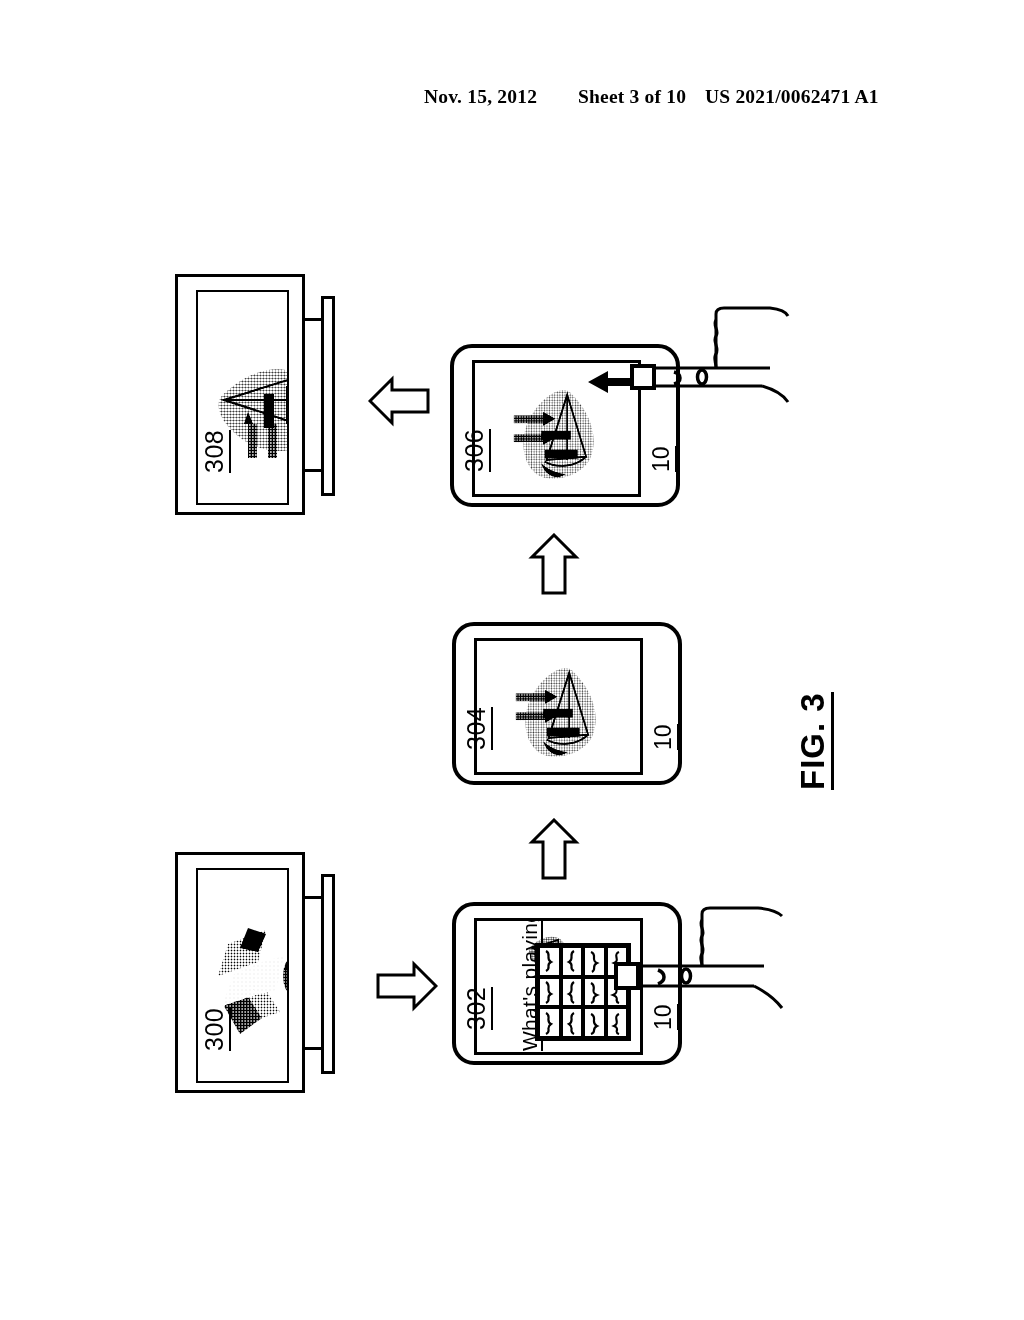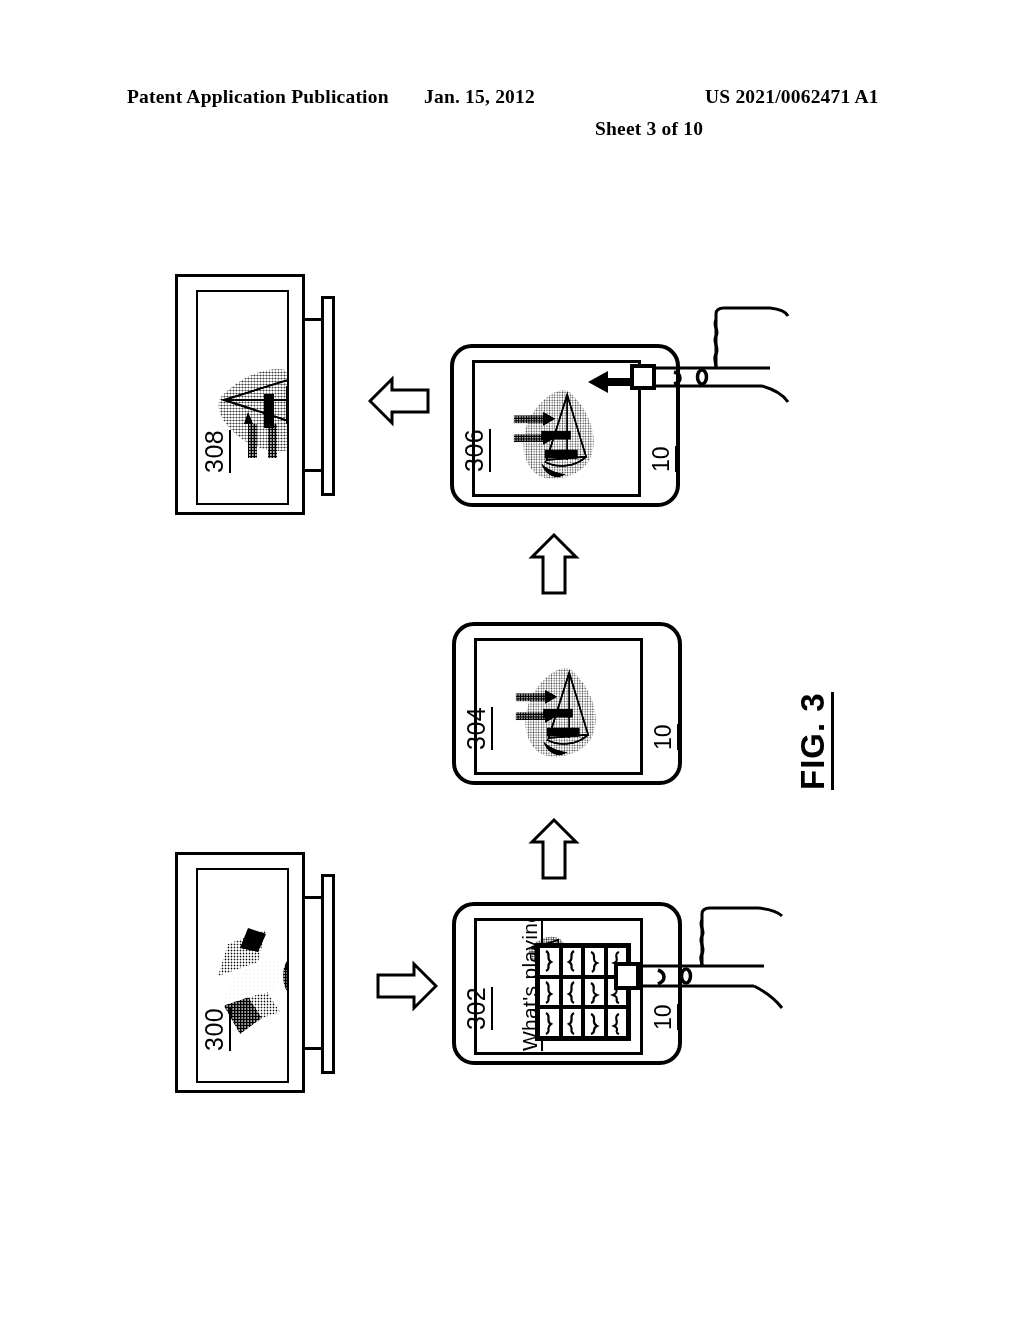--- a/index.html
+++ b/index.html
@@ -24,21 +24,21 @@
     width: 1024px;
     height: 28px;
     font-family: "Liberation Serif", serif;
     font-weight: bold;
     font-size: 19.5px;
     letter-spacing: 0.2px;
     white-space: nowrap;
   }
   #patent-header .hdr-pub   { position: absolute; left: 127px; top: 0; }
   #patent-header .hdr-date  { position: absolute; left: 424px; top: 0; }
-  #patent-header .hdr-sheet { position: absolute; left: 595px; top: 0; margin-top: 32px; }
+  #patent-header .hdr-sheet { position: absolute; left: 578px; top: 0; }
   #patent-header .hdr-num   { position: absolute; left: 705px; top: 0; }
 
   
   .rot90 {
     transform: rotate(-90deg);
     transform-origin: 0 0;
     white-space: nowrap;
   }
   .ref-num {
     font-family: "Liberation Sans", sans-serif;
@@ -197,22 +197,21 @@
     border-bottom: 3.5px solid #000;
     padding-bottom: 2px;
     line-height: 1;
     white-space: nowrap;
   }
 </style>
 </head>
 <body>
 
 <div id="patent-header">
-  <span class="hdr-pub">Patent Application Publication</span>
-  <span class="hdr-date">Jan. 15, 2012</span>
+  <span class="hdr-date">Nov. 15, 2012</span>
   <span class="hdr-sheet">Sheet 3 of 10</span>
   <span class="hdr-num">US 2021/0062471 A1</span>
 </div>
 
 <div id="fig-label" class="rot90" style="left: 796px; top: 790px;">FIG. 3</div>
 
 <div class="tv" style="left: 175px; top: 274px;">
   <div class="tv-body">
     <div class="tv-screen">
 

